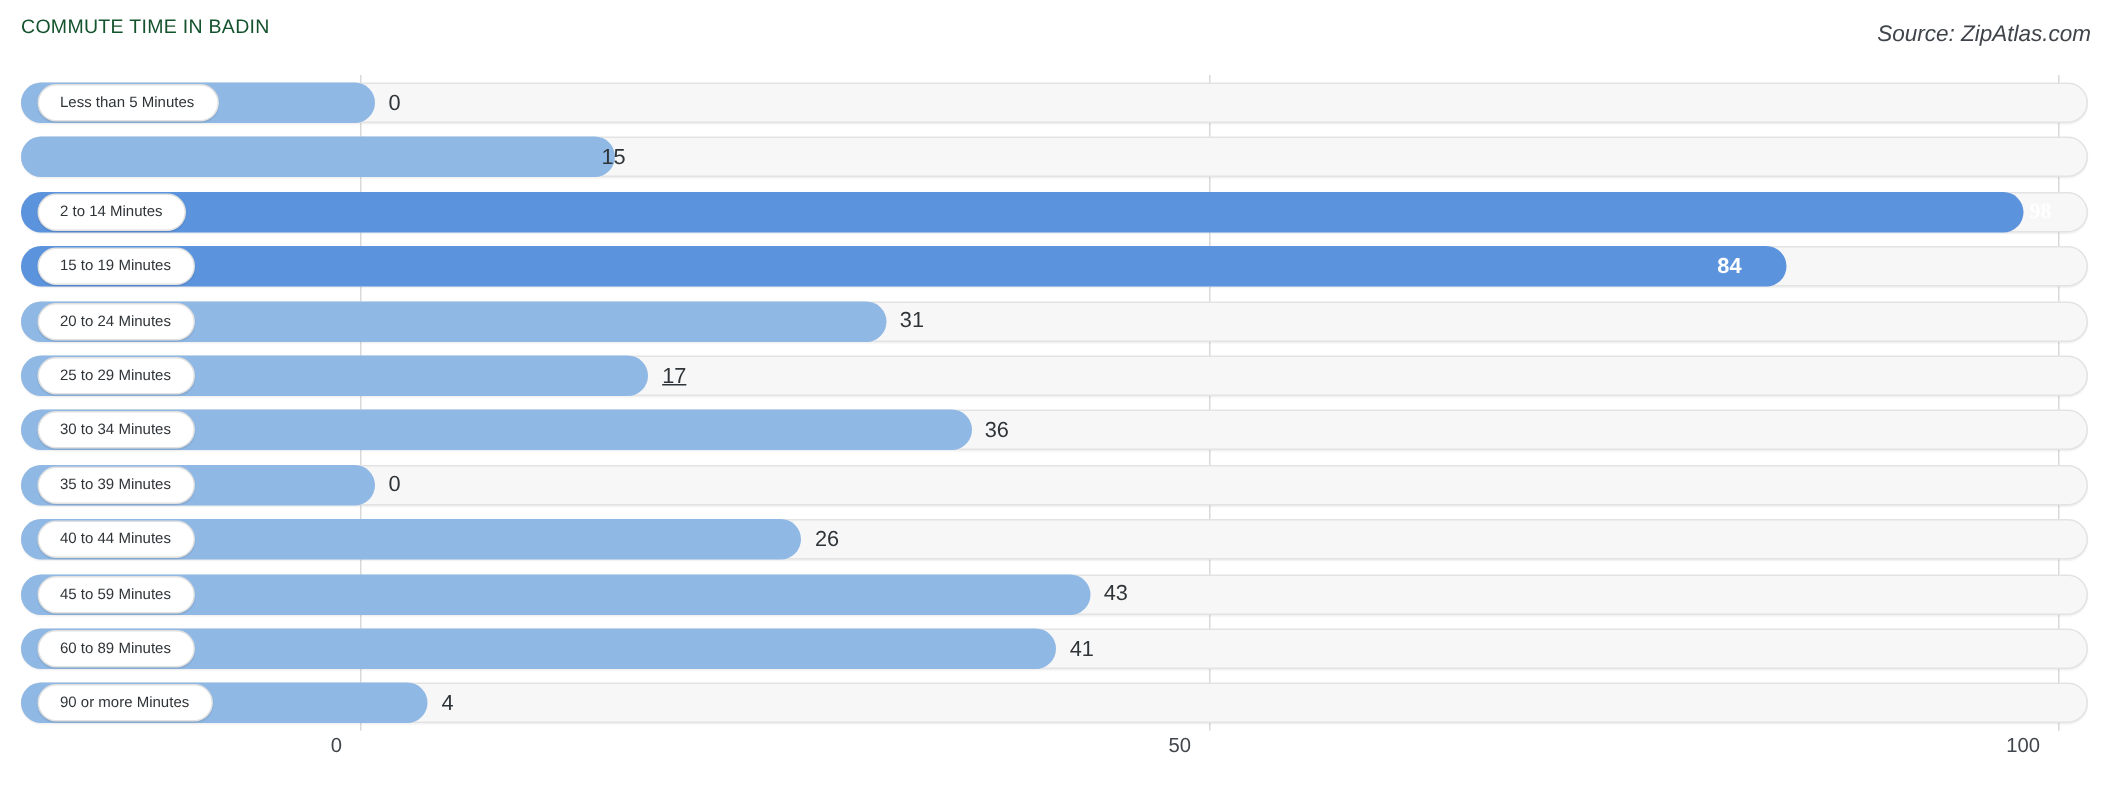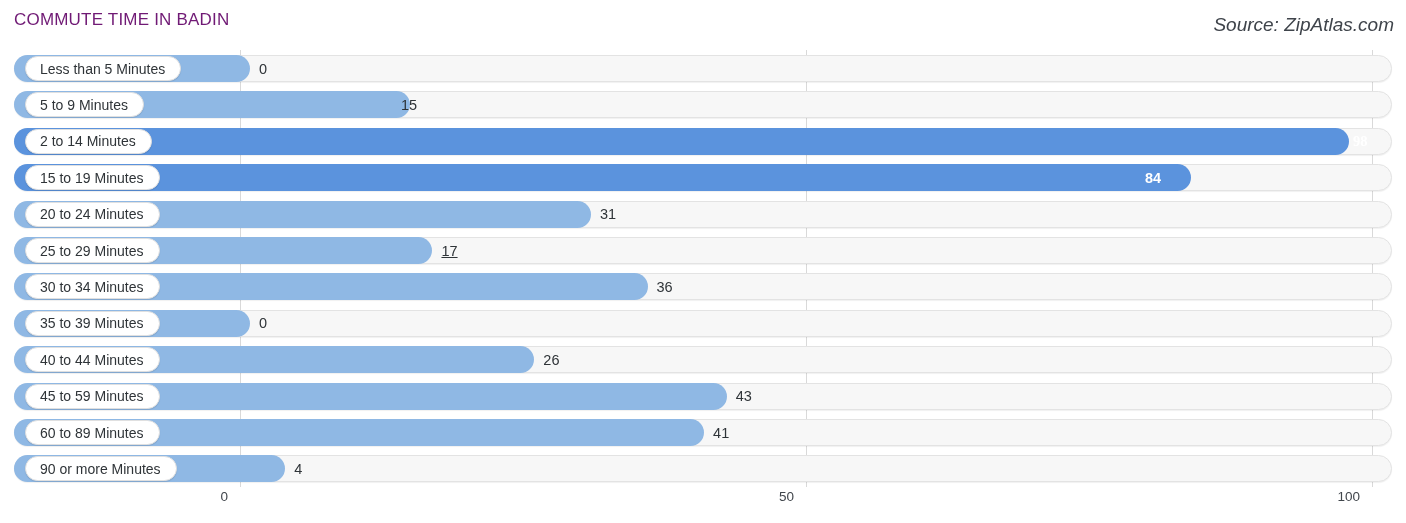--- a/index.html
+++ b/index.html
@@ -18,30 +18,30 @@
     position: absolute;
     left: 0; top: 0;
     width: 1406px;
     height: 523px;
   }
   
   .chart-title {
     position: absolute;
     left: 14px;
     top: 10px;
-    font-size: 17px;
-    color: #701a75;
+    font-size: 13px;
+    color: #14532d;
     letter-spacing: .2px;
     white-space: nowrap;
   }
   .chart-source {
     position: absolute;
     right: 12px;
     top: 14px;
-    font-size: 19px;
+    font-size: 15px;
     font-style: italic;
     color: #3f444b;
     white-space: nowrap;
   }
   
   .plot {
     position: absolute;
     left: 0;
     top: 50px;
     width: 1406px;
@@ -92,21 +92,21 @@
     left: 11px;
     top: 1px;
     height: 25px;
     display: flex;
     align-items: center;
     padding: 0 15px 0 14px;
     background: #ffffff;
     border: 1px solid #e0e0e0;
     border-radius: 13px;
     box-shadow: 0 1px 1px rgba(0,0,0,0.10);
-    font-size: 14px;
+    font-size: 10px;
     color: #2f3438;
     white-space: nowrap;
     box-sizing: border-box;
   }
   .val-out {
     position: absolute;
     top: 0;
     height: 27px;
     display: flex;
     align-items: center;
@@ -159,21 +159,20 @@
     <div id="rows">
         <div class="row" style="top: 5px;">
           <div class="track"></div>
           <div class="bar light" style="width: 236px;"></div>
           <div class="cat-pill">Less than 5 Minutes</div>
           <div class="val-out" style="left: 245px;">0</div>
         </div>
         <div class="row" style="top: 41.4px;">
           <div class="track"></div>
           <div class="bar light" style="width: 395.8px;"></div>
-          <div class="cat-pill">5 to 9 Minutes</div>
           <div class="val-out" style="left: 387px;">15</div>
         </div>
         <div class="row" style="top: 77.8px;">
           <div class="track"></div>
           <div class="bar dark" style="width: 1335.36px;"></div>
           <div class="cat-pill">2 to 14 Minutes</div>
           <div class="val-in" style="left: 1339px; font-family: Liberation Serif, serif;">98</div>
         </div>
         <div class="row" style="top: 114.2px;">
           <div class="track"></div>

